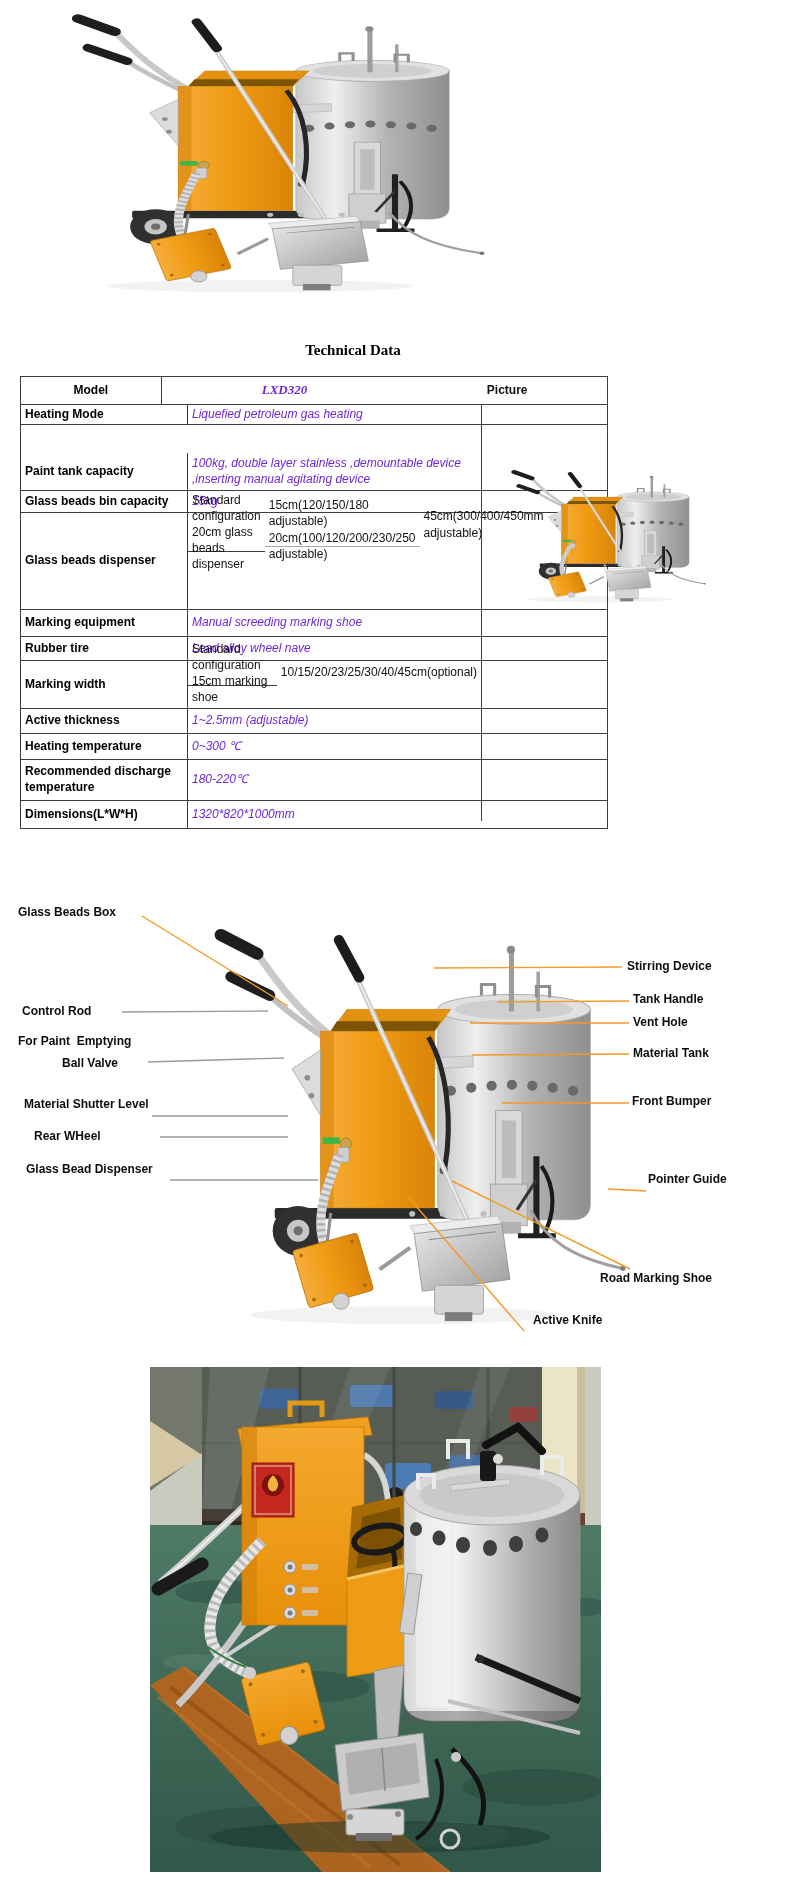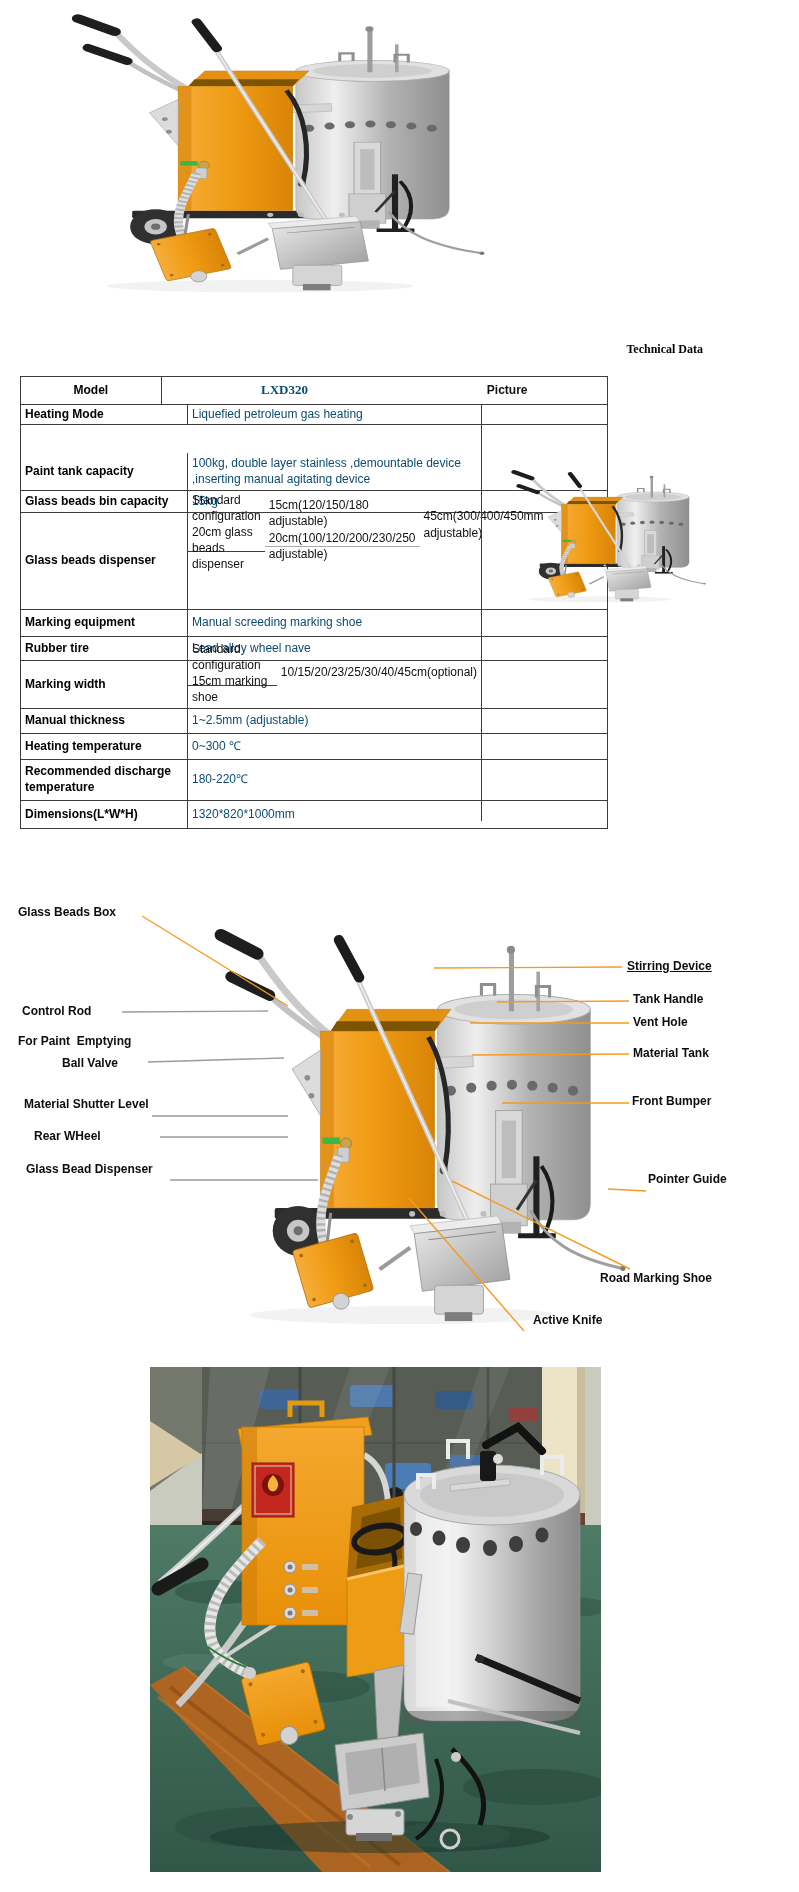--- a/index.html
+++ b/index.html
@@ -1,30 +1,30 @@
 <!DOCTYPE html>
 <html style="--machine_orange: #EF9C12; --leader_orange: #F59A23; --leader_gray: #9B9B9B; --table_border: #3C3C3C; --text: #111111; --floor_green: #3E6B57; --rust_stripe: #B4651F; --steel: #C9C9C9;"><head>
 <meta charset="utf-8">
 <style>
   html,body{margin:0;padding:0;background:#fff;}
   .page{position:relative;width:799px;height:1892px;background:#fff;overflow:hidden;
         font-family:"Liberation Sans",sans-serif;color:#111;}
   .abs{position:absolute;}
   
-  .doc-title{position:absolute;left:3px;top:342px;width:700px;text-align:right;
-             font-family:"Liberation Serif",serif;font-weight:bold;font-size:12px;color:#000;}
+  .doc-title{position:absolute;left:3px;top:342px;width:700px;text-align:center;
+             font-family:"Liberation Serif",serif;font-weight:bold;font-size:15px;color:#000;}
   
   .spec-table{position:absolute;left:20px;top:376px;width:588px;box-sizing:border-box;
               border:1px solid var(--table_border,#3c3c3c);background:#fff;font-size:12px;}
   .t-row{display:flex;box-sizing:border-box;border-bottom:1px solid var(--table_border,#3c3c3c);}
   .t-row.no-bb{border-bottom:none;}
   .t-head{height:28px;}
   .cell{box-sizing:border-box;display:flex;align-items:center;padding:2px 4px;line-height:1.3;}
   .c1{width:167px;border-right:1px solid var(--table_border,#3c3c3c);font-weight:bold;color:#000;}
-  .c2{width:293px;color:#0c4a6e;}
+  .c2{width:293px;color:#6d28d9;font-style:italic;}
   .c3{width:238px;}
   .hc{justify-content:center;font-weight:bold;}
   .model-val{font-family:"Liberation Serif",serif;font-weight:bold;font-size:13px;}
   .subcol{display:flex;width:293px;}
   .subcell{box-sizing:border-box;display:flex;align-items:center;padding:2px 4px;line-height:1.35;}
   .sub-dark{border-bottom:1px solid var(--table_border,#3c3c3c);}
   .sub-light{border-bottom:1px solid #aaa;}
   .pic-cell{position:absolute;left:460px;top:28px;width:238px;height:416px;box-sizing:border-box;
             border-left:1px solid var(--table_border,#3c3c3c);}
   .pre-line{white-space:pre-line;}
@@ -175,21 +175,21 @@
           <div class="cell c2">Lead alloy wheel nave</div>
         </div>
         <div class="t-row" style="height: 48px;">
           <div class="cell c1">Marking width</div>
           <div class="subcol">
             <div class="subcell sub-dark" style="height: 25px;">Standard configuration 15cm marking shoe</div>
             <div class="subcell" style="height: 22px;">10/15/20/23/25/30/40/45cm(optional)</div>
           </div>
         </div>
         <div class="t-row" style="height: 25px;">
-          <div class="cell c1">Manual thickness</div>
+          <div class="cell c1">Active thickness</div>
           <div class="cell c2">1~2.5mm (adjustable)</div>
         </div>
         <div class="t-row" style="height: 26px;">
           <div class="cell c1">Heating temperature</div>
           <div class="cell c2">0~300 ℃</div>
         </div>
         <div class="t-row" style="height: 41px;">
           <div class="cell c1">Recommended discharge temperature</div>
           <div class="cell c2">180-220℃</div>
         </div>
@@ -406,21 +406,21 @@
         <line x1="409" y1="308" x2="524" y2="441" stroke="#F59A23" stroke-width="1.4"></line>
       </svg>
     <div id="diagram-labels">
         <span class="dlabel" style="top: 15px; left: 18px;">Glass Beads Box</span>
         <span class="dlabel" style="top: 114px; left: 22px;">Control Rod</span>
         <span class="dlabel" style="top: 144px; left: 18px;">For Paint  Emptying</span>
         <span class="dlabel" style="top: 166px; left: 62px;">Ball Valve</span>
         <span class="dlabel" style="top: 207px; left: 24px;">Material Shutter Level</span>
         <span class="dlabel" style="top: 239px; left: 34px;">Rear WHeel</span>
         <span class="dlabel" style="top: 272px; left: 26px;">Glass Bead Dispenser</span>
-        <span class="dlabel" style="top: 69px; left: 627px; text-decoration: underline;">Stirring Device</span>
+        <span class="dlabel" style="top: 69px; left: 627px;">Stirring Device</span>
         <span class="dlabel" style="top: 102px; left: 633px;">Tank Handle</span>
         <span class="dlabel" style="top: 125px; left: 633px;">Vent Hole</span>
         <span class="dlabel" style="top: 156px; left: 633px;">Material Tank</span>
         <span class="dlabel" style="top: 204px; left: 632px;">Front Bumper</span>
         <span class="dlabel" style="top: 282px; left: 648px;">Pointer Guide</span>
         <span class="dlabel" style="top: 381px; left: 600px;">Road Marking Shoe</span>
         <span class="dlabel" style="top: 423px; left: 533px;">Active Knife</span>
       </div>
   </div>
 

